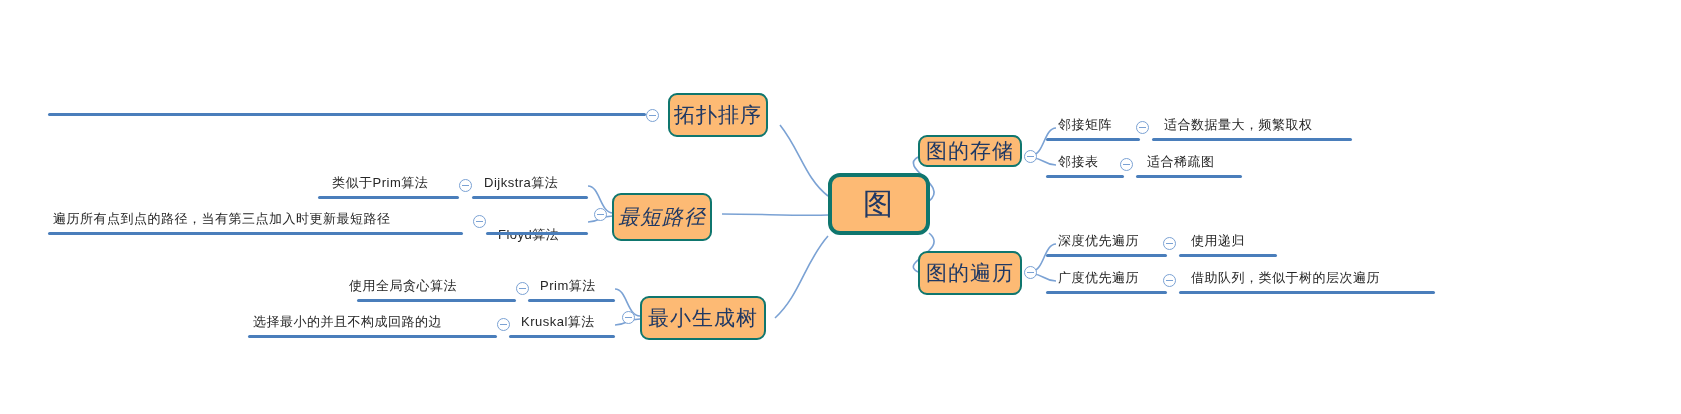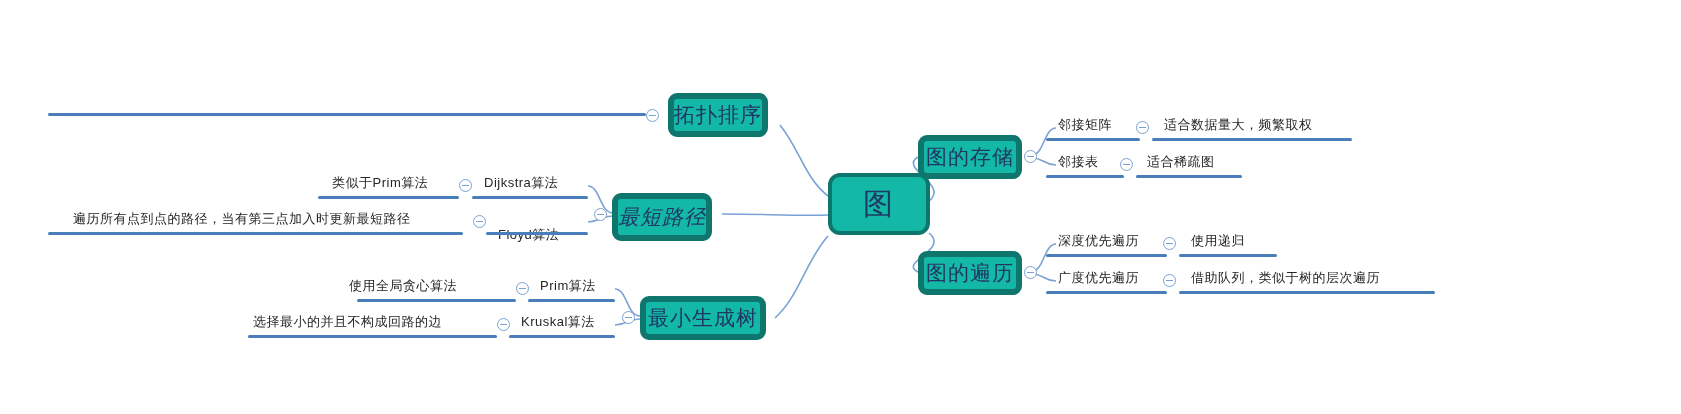--- a/index.html
+++ b/index.html
@@ -23,22 +23,22 @@
     top: 0;
     width: 1681px;
     height: 414px;
     pointer-events: none;
   }
 
   
   .node {
     position: absolute;
     box-sizing: border-box;
-    background: #14b8a6;
-    border: 6px solid #0f766e;
+    background: #fdba74;
+    border: 2px solid #0f766e;
     border-radius: 9px;
     color: #1f3864;
     display: flex;
     align-items: center;
     justify-content: center;
     white-space: nowrap;
     letter-spacing: 1px;
   }
   .node.root {
     font-size: 30px;
@@ -144,42 +144,42 @@
   <span class="toggle" style="left:594px; top:208px;"></span>
 
   <div class="leaf" style="left:484px; top:172px;">Dijkstra算法</div>
   <span class="toggle" style="left:459px; top:179px;"></span>
   <div class="leaf" style="left:332px; top:172px;">类似于Prim算法</div>
   <div class="underline" style="left:318px; top:196px; width:141px;"></div>
   <div class="underline" style="left:472px; top:196px; width:116px;"></div>
 
   <div class="leaf" style="left:498px; top:208px;margin-top:16px;">Floyd算法</div>
   <span class="toggle" style="left:473px; top:215px;"></span>
-  <div class="leaf" style="left:53px; top:208px;margin-left:20px;">遍历所有点到点的路径，当有第三点加入时更新最短路径</div>
+  <div class="leaf" style="left:53px; top:208px;">遍历所有点到点的路径，当有第三点加入时更新最短路径</div>
   <div class="underline" style="left:48px; top:232px; width:415px;"></div>
   <div class="underline" style="left:486px; top:232px; width:102px;"></div>
 
   <div class="node level1" style="left:640px; top:296px; width:126px; height:44px;">
     <span>最小生成树</span>
   </div>
   <span class="toggle" style="left:622px; top:311px;"></span>
 
   <div class="leaf" style="left:540px; top:275px;">Prim算法</div>
   <span class="toggle" style="left:516px; top:282px;"></span>
   <div class="leaf" style="left:349px; top:275px;">使用全局贪心算法</div>
   <div class="underline" style="left:357px; top:299px; width:159px;"></div>
   <div class="underline" style="left:528px; top:299px; width:87px;"></div>
 
   <div class="leaf" style="left:521px; top:311px;">Kruskal算法</div>
   <span class="toggle" style="left:497px; top:318px;"></span>
   <div class="leaf" style="left:253px; top:311px;">选择最小的并且不构成回路的边</div>
   <div class="underline" style="left:248px; top:335px; width:249px;"></div>
   <div class="underline" style="left:509px; top:335px; width:106px;"></div>
 
-  <div class="node level1" style="left:918px; top:135px; width:104px; height:44px;">
+  <div class="node level1" style="left:918px; top:135px; width:104px; height:32px;">
     <span>图的存储</span>
   </div>
   <span class="toggle" style="left:1024px; top:150px;"></span>
 
   <div class="leaf" style="left:1058px; top:114px;">邻接矩阵</div>
   <span class="toggle" style="left:1136px; top:121px;"></span>
   <div class="leaf" style="left:1164px; top:114px;">适合数据量大，频繁取权</div>
   <div class="underline" style="left:1046px; top:138px; width:94px;"></div>
   <div class="underline" style="left:1152px; top:138px; width:200px;"></div>
 

